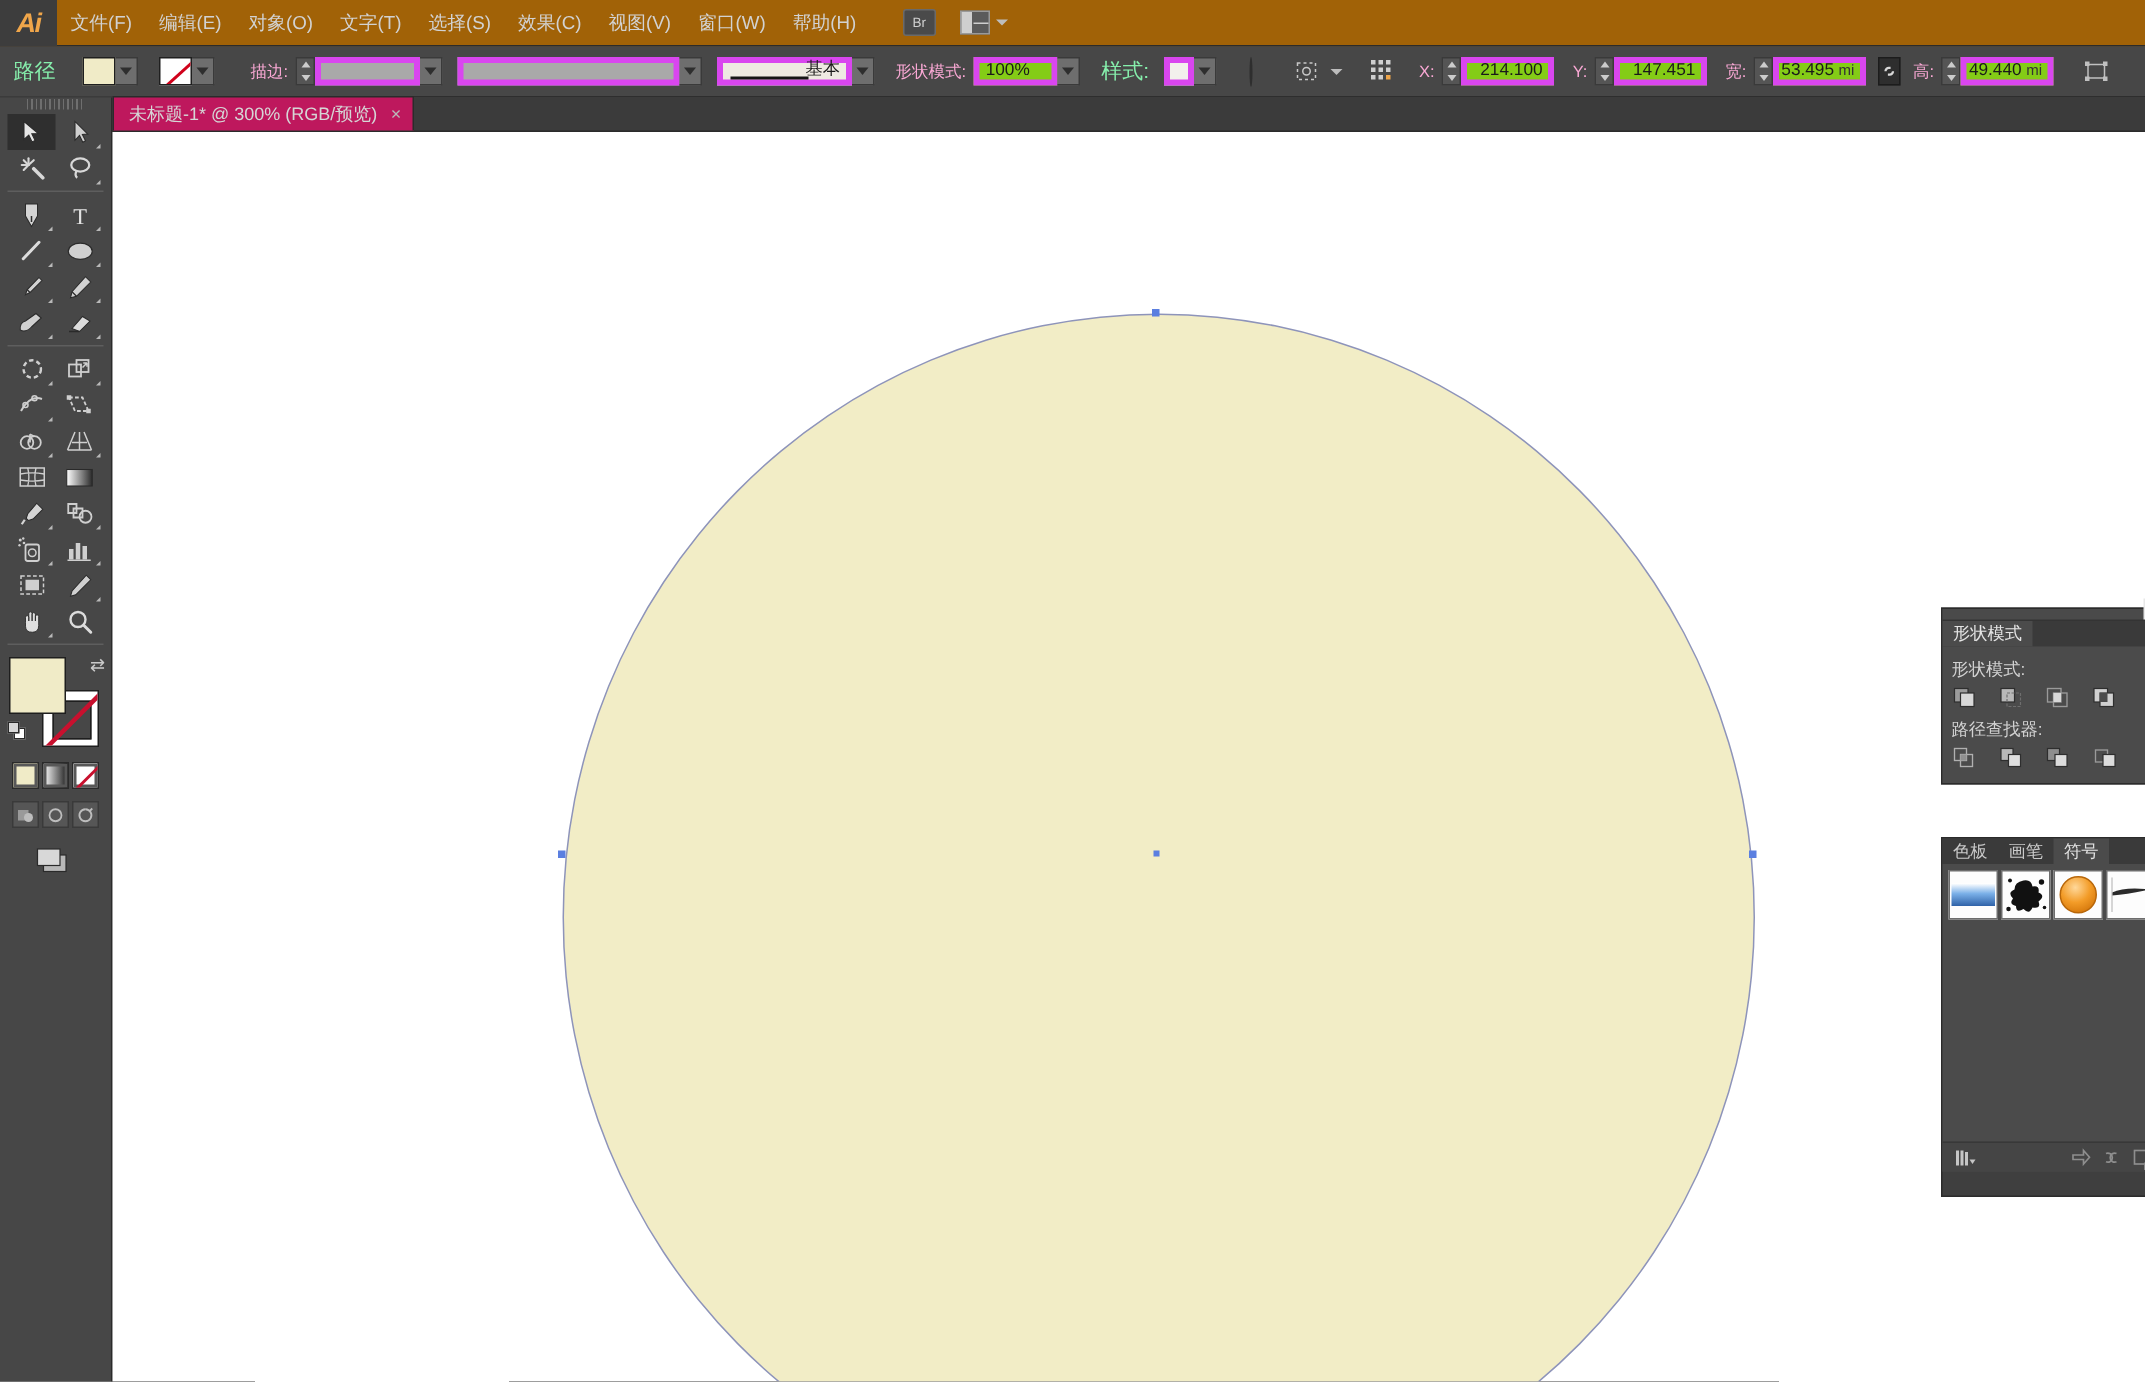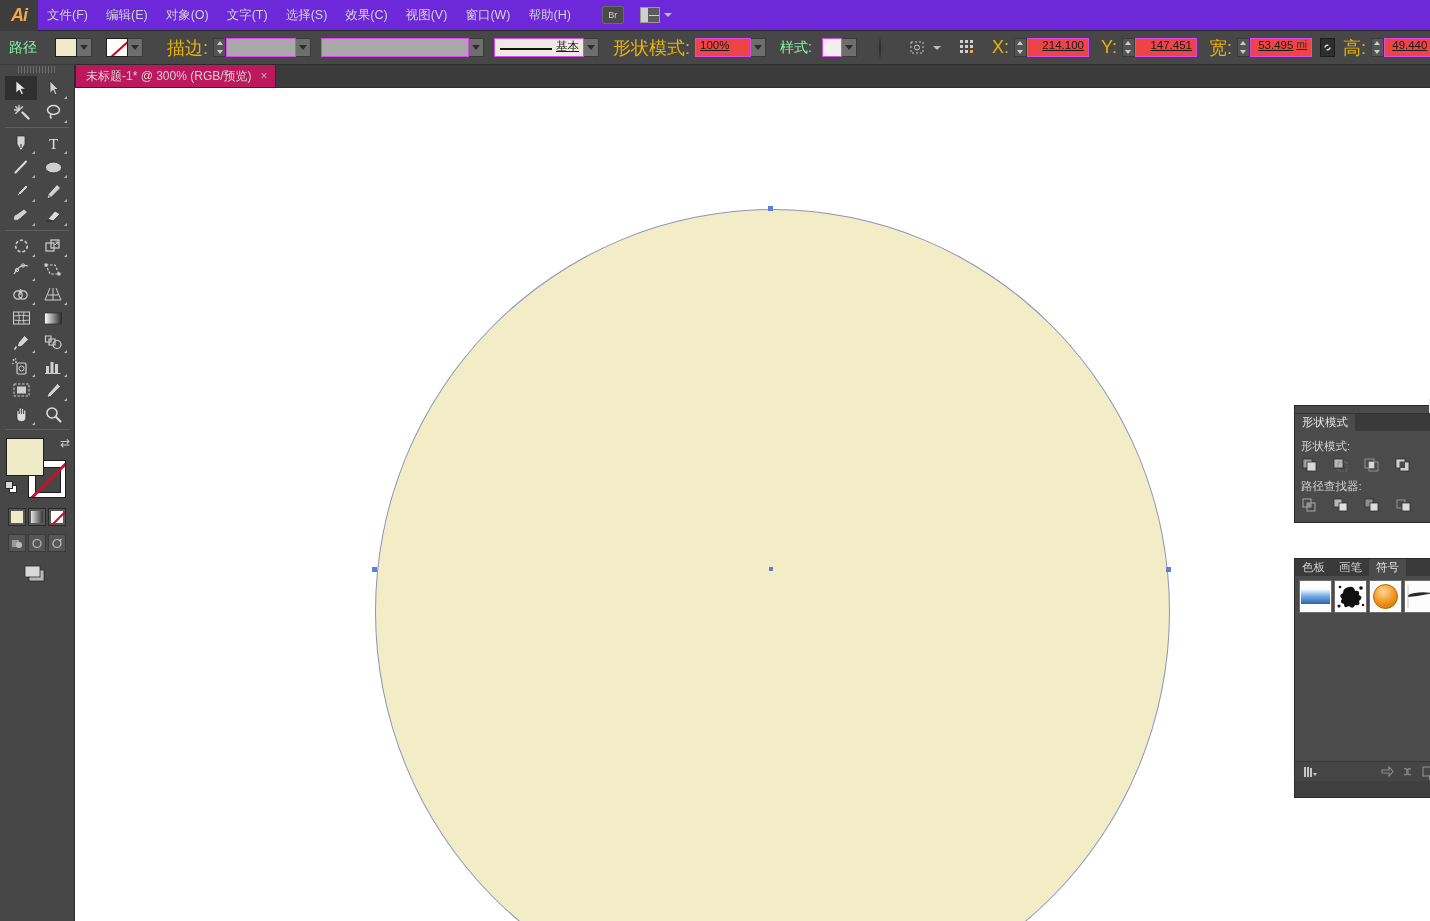--- a/index.html
+++ b/index.html
@@ -10,21 +10,21 @@
     font-family: "Liberation Sans", sans-serif;
     font-size: 12px;
     color: #c8c8c8;
     -webkit-font-smoothing: antialiased;
   }
   #app { position: relative; width: 1430px; height: 921px; }
 
   
   .menubar {
     position: absolute; left: 0; top: 0; width: 1430px; height: 31px;
-    background: #6d28d9;
+    background: #a16207;
     border-bottom: 1px solid #2b2b2b;
     display: flex; align-items: center;
   }
   .ai-logo {
     width: 38px; height: 31px;
     display: flex; align-items: center; justify-content: center;
     font-size: 18px; font-weight: bold; font-style: italic;
     color: #f0a64a; letter-spacing: -1px;
     background: #3d3d3d;
   }
@@ -61,21 +61,21 @@
     position: absolute; left: 0; top: 31px; width: 1430px; height: 34px;
     background: #474747;
     border-bottom: 1px solid #2e2e2e;
     display: flex; align-items: center;
   }
   .grip {
     width: 9px; height: 24px; margin-left: 3px; margin-right: 6px;
     background: repeating-linear-gradient(to bottom, #6f6f6f 0 1px, transparent 1px 3px);
   }
   .cb-label { font-size: 14px; color: #86efac; margin-right: 10px; white-space:nowrap;}
-  .cb-label-orange { font-size: 18px; color: #eab308; margin-right: 5px; white-space:nowrap;}
+  .cb-label-orange { font-size: 11px; color: #f9a8d4; margin-right: 5px; white-space:nowrap;}
 
   .swatch-box {
     width: 22px; height: 19px; border: 1px solid #1f1f1f;
     background: #f0ebc7;
   }
   .swatch-none {
     width: 22px; height: 19px; border: 1px solid #1f1f1f;
     background: #ffffff; position: relative; overflow:hidden;
   }
   .swatch-none::after {
@@ -90,25 +90,25 @@
     width:0;height:0;border-left:4px solid transparent;border-right:4px solid transparent;
     border-top:5px solid #2e2e2e;
   }
   .spinner {
     width:13px;height:19px;background:#555;border:1px solid #3a3a3a;
     display:flex;flex-direction:column;align-items:center;justify-content:space-around;
   }
   .spinner .up { width:0;height:0;border-left:3px solid transparent;border-right:3px solid transparent;border-bottom:4px solid #ccc;}
   .spinner .dn { width:0;height:0;border-left:3px solid transparent;border-right:3px solid transparent;border-top:4px solid #ccc;}
   .field {
-    height: 19px; background: #a9a9a9; border:1px solid #d946ef;
-    display:flex;align-items:flex-start; padding:0 4px;
-    font-size:11.5px; color:#1a1a1a;text-decoration:underline;
-  }
-  .field.light { background:#ef4444; }
+    height: 19px; background: #a9a9a9; border:4px solid #d946ef;
+    display:flex;align-items:flex-end; padding:0 4px;
+    font-size:11.5px; color:#1a1a1a;
+  }
+  .field.light { background:#84cc16; }
   .field.white { background:#eeeae2; justify-content:flex-end; }
   .unit { font-size:10px; color:#333; margin-left:3px; }
 
   .circle-btn {
     width:20px;height:20px;border-radius:50%;
     background: radial-gradient(circle at 35% 30%, #9b9b9b, #5e5e5e);
     border:1px solid #2e2e2e;
   }
   .icon-btn {
     width:24px;height:22px;display:flex;align-items:center;justify-content:center;

